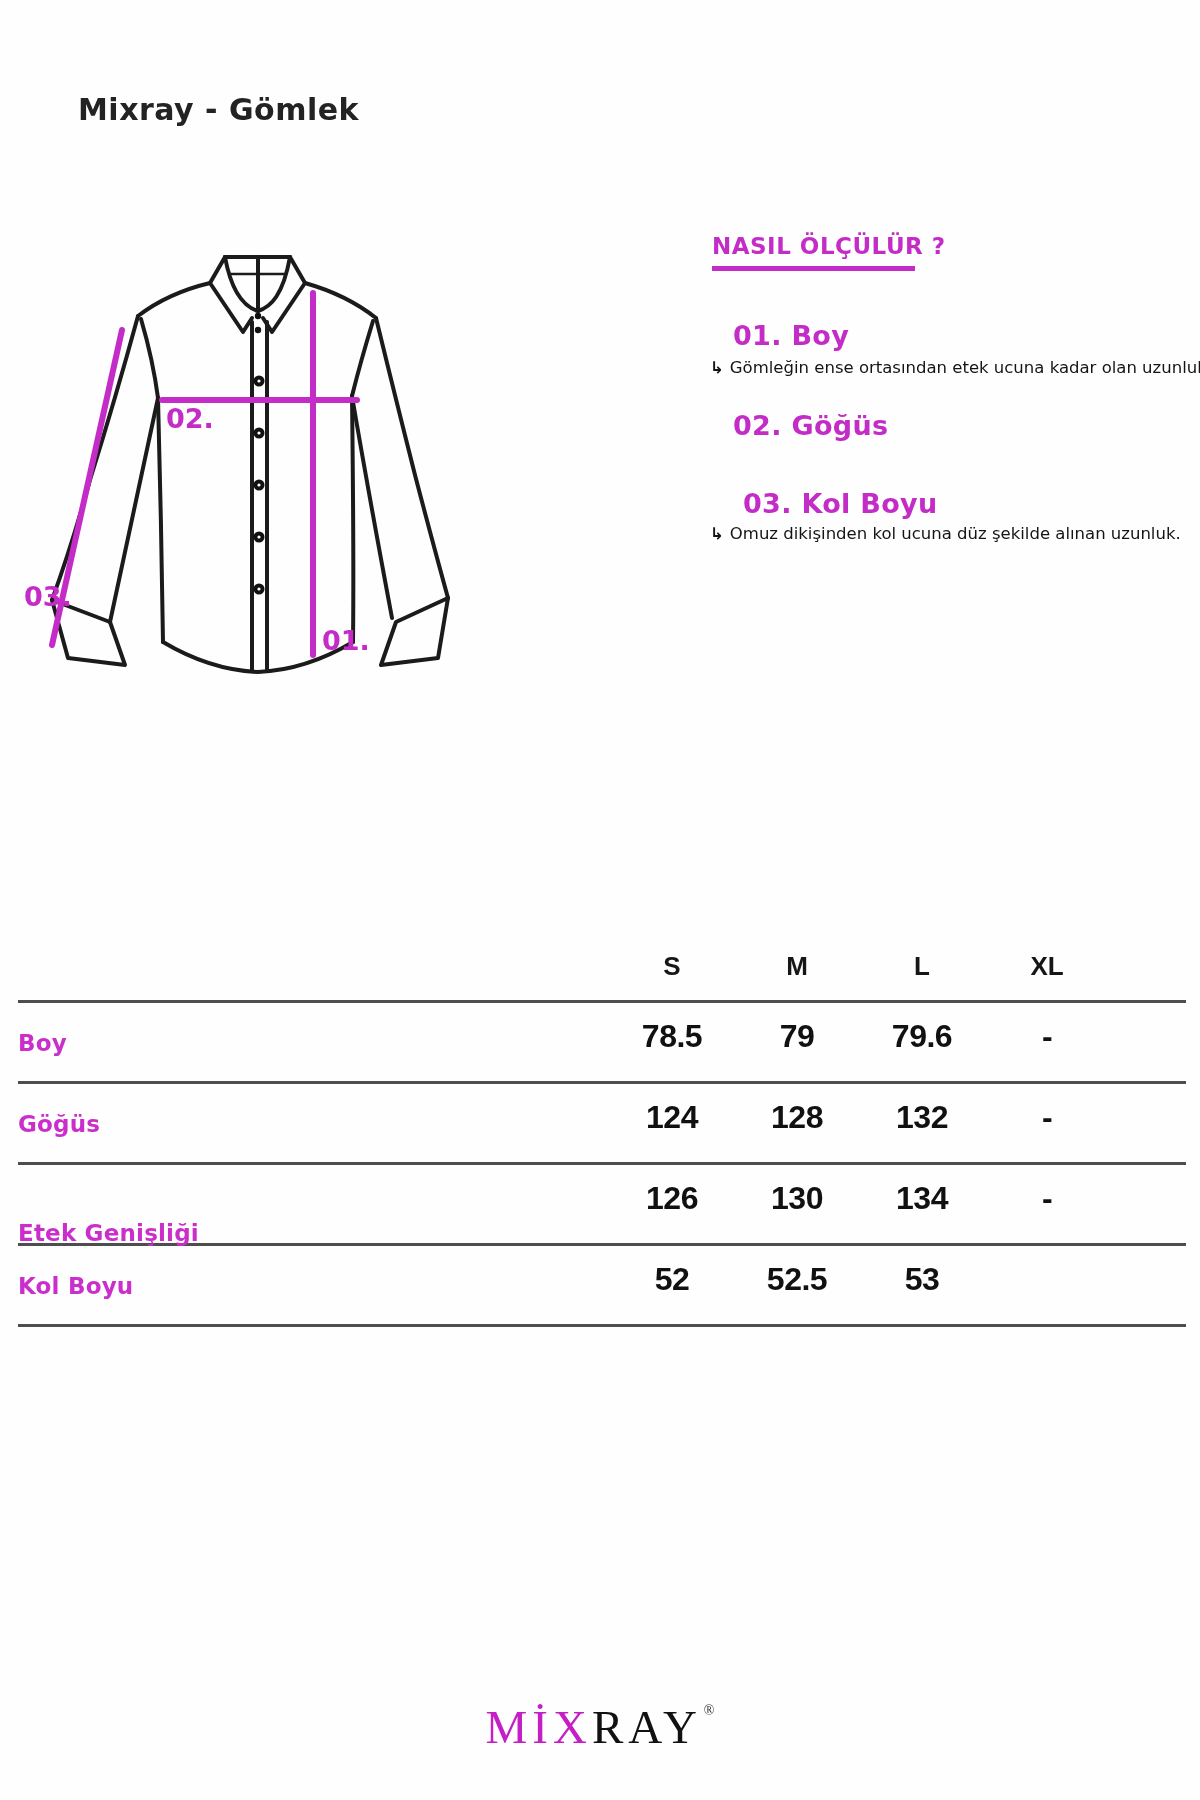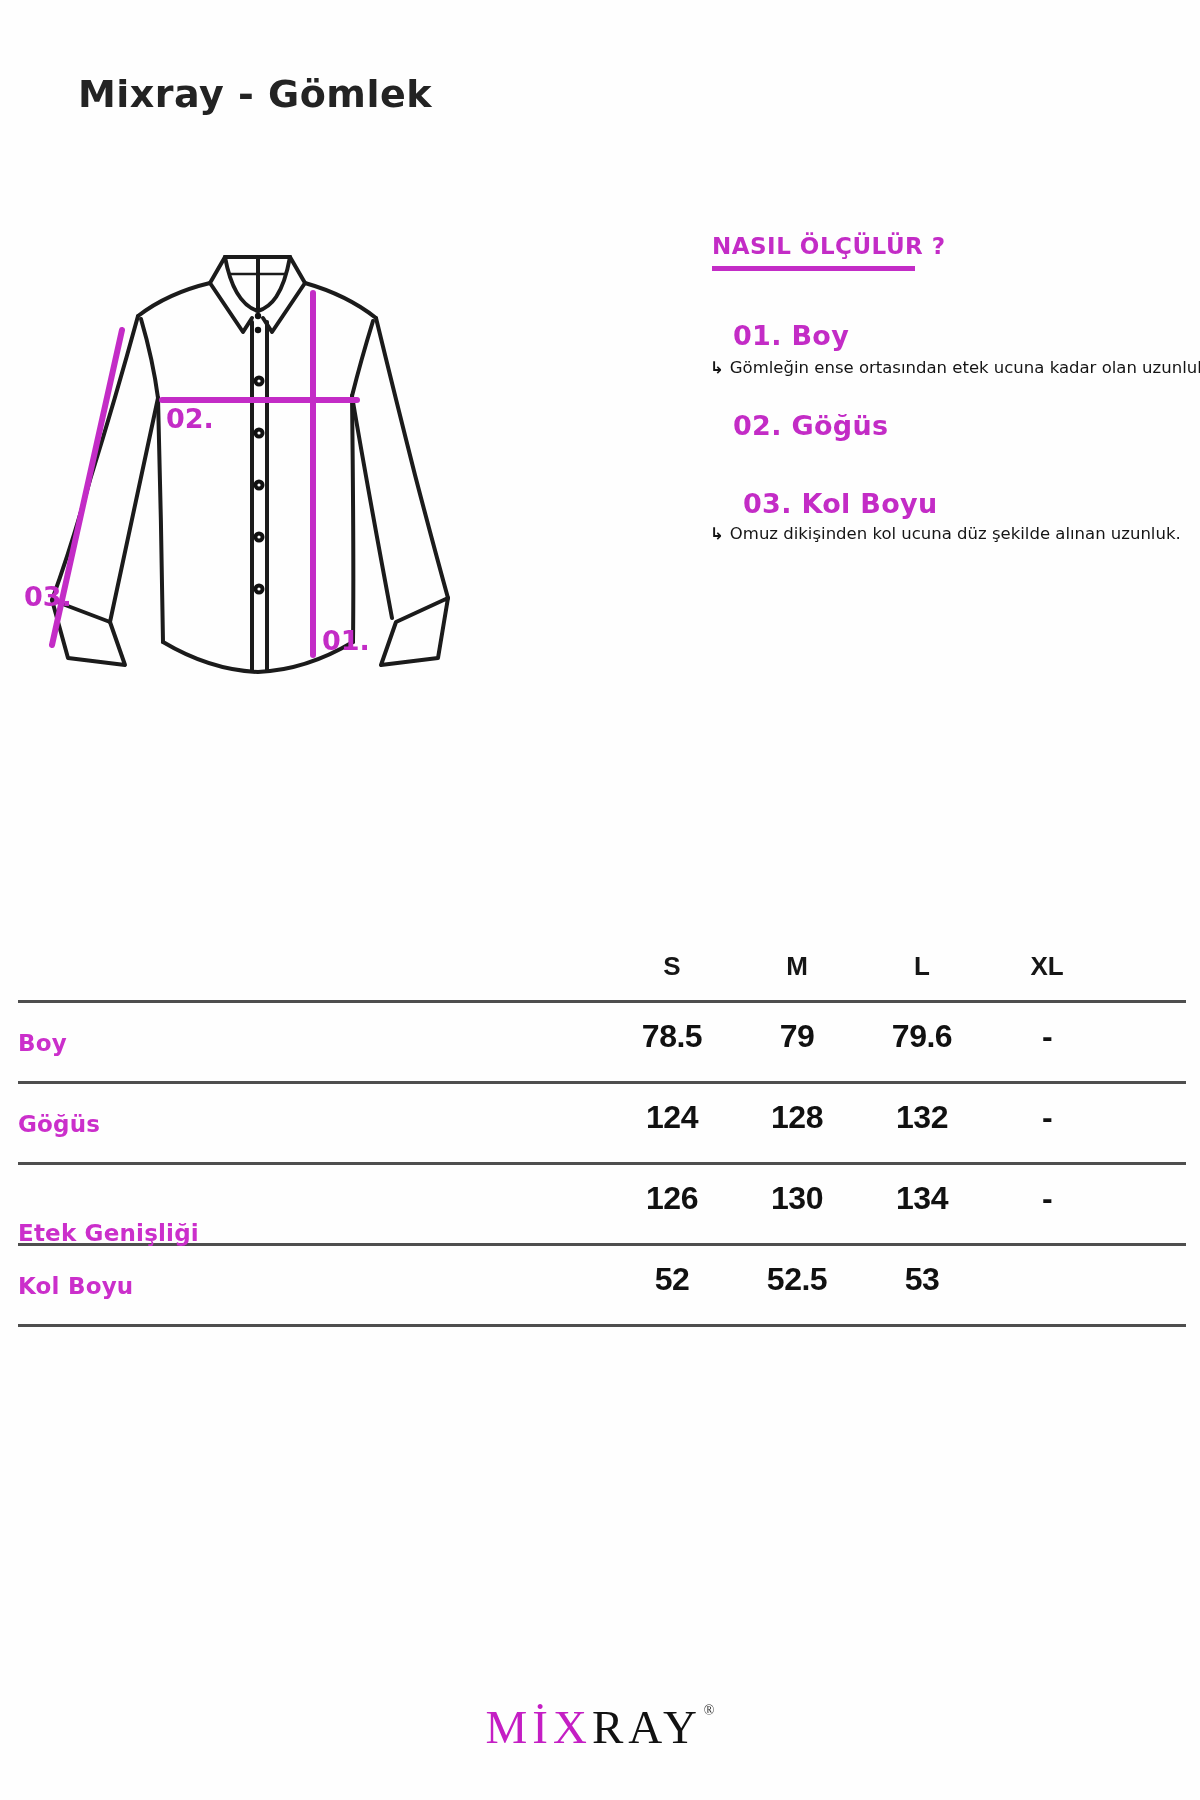--- a/index.html
+++ b/index.html
@@ -5,21 +5,21 @@
   * { margin:0; padding:0; box-sizing:border-box; }
   html,body { background:#ffffff; }
   .page {
     position:relative; width:1200px; height:1800px;
     background:#fefefe; overflow:hidden;
     font-family:"DejaVu Sans", sans-serif; color:#1d1d1d;
   }
   .abs { position:absolute; }
 
   .page-title {
-    left:78px; top:72px; font-size:38px; font-weight:bold;
+    left:78px; top:92px; font-size:30px; font-weight:bold;
     letter-spacing:0.5px; color:#232323;
   }
 
   
   .guide-heading {
     left:712px; top:233px; font-size:23px; font-weight:bold;
     letter-spacing:0.5px; color:var(--accent);text-align:center;
   }
   .guide-underline { left:712px; top:266px; width:203px; height:5px; background:var(--accent); }
   .guide-item-title { font-size:27px; font-weight:bold; color:var(--accent); letter-spacing:0.3px; }

